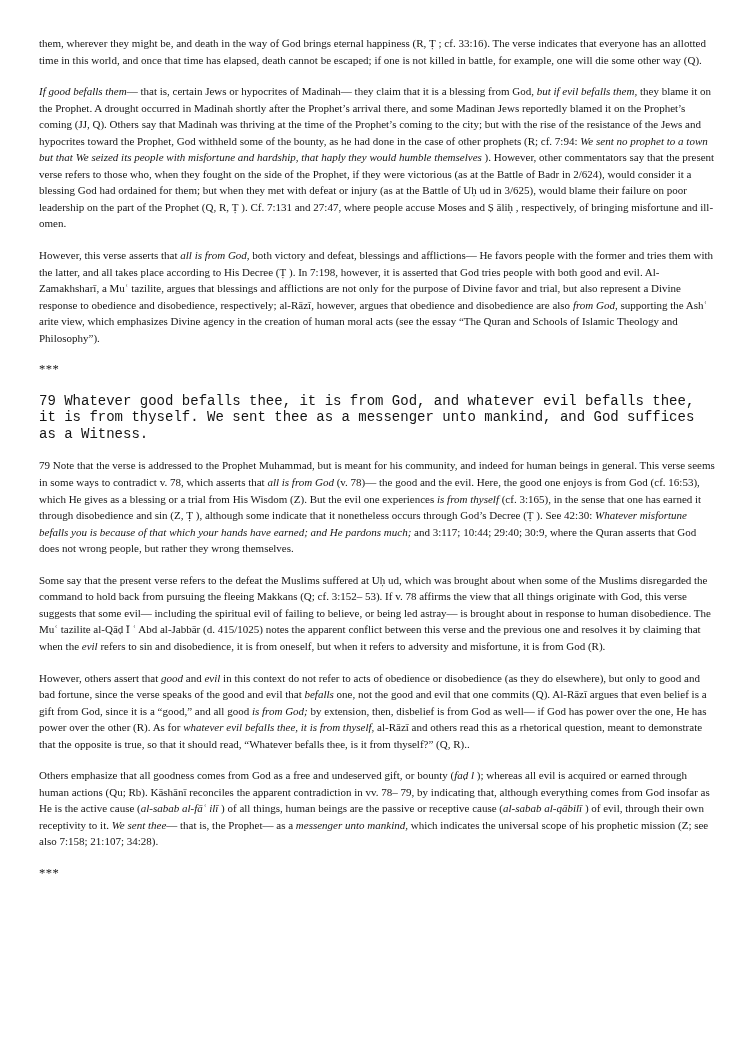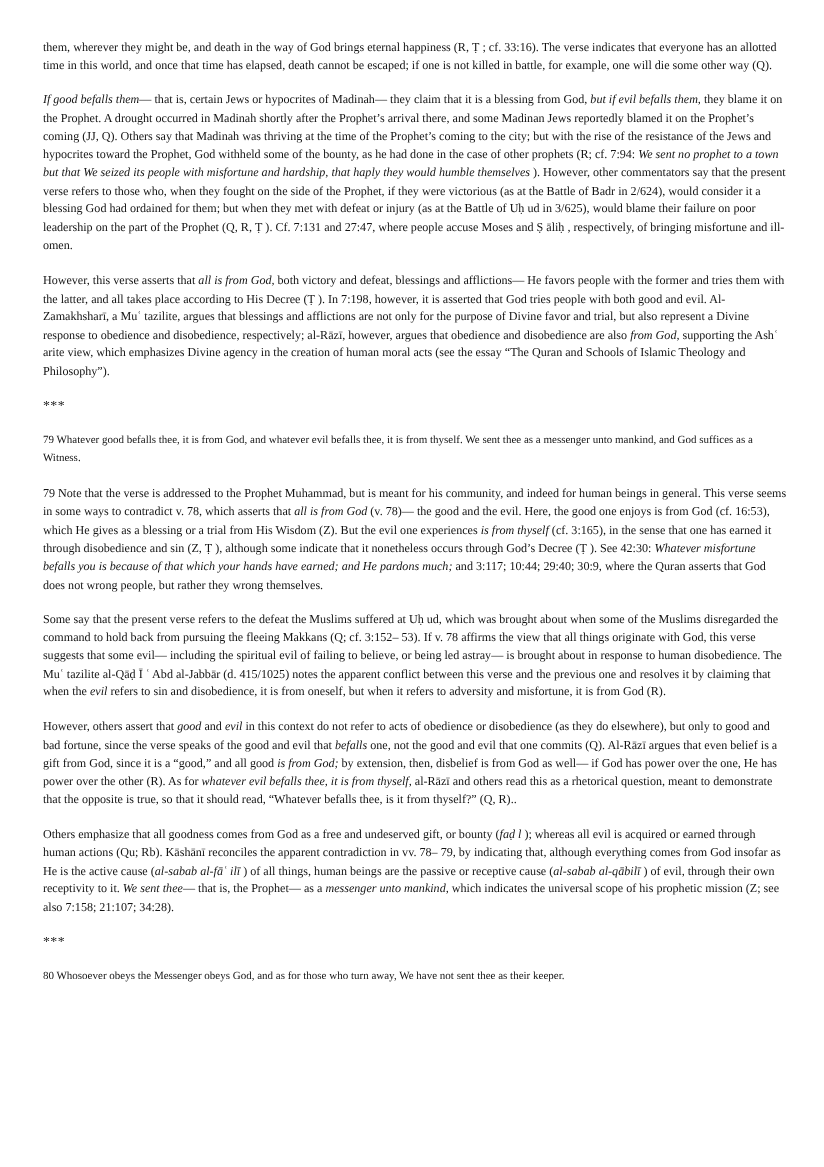--- a/index.html
+++ b/index.html
@@ -29,36 +29,36 @@
     line-height: 16.55px;
   }
   .sep {
     margin: 0 0 15px 0;
     font-size: 12.6px;
     line-height: 16.55px;
     letter-spacing: 0.4px;
   }
   .verse {
     margin: 0 0 15px 0;
-    font-size: 10px;
+    font-size: 14px;
     line-height: 16.55px;
+    font-family: Liberation Mono, monospace;
   }
   i, .it {
   }
 </style>
 </head>
 <body style="background: rgb(255, 255, 255); color: rgb(20, 20, 20);">
 
 <div class="page">
   <div id="content">
       <p class="para"><span>them, wherever they might be, and death in the way of God brings eternal happiness (R, Ṭ ; cf. 33:16). The verse indicates that everyone has an allotted time in this world, and once that time has elapsed, death cannot be escaped; if one is not killed in battle, for example, one will die some other way (Q).</span></p>
       <p class="para"><i>If good befalls them</i><span>— that is, certain Jews or hypocrites of Madinah— they claim that it is a blessing from God, </span><i>but if evil befalls them,</i><span> they blame it on the Prophet. A drought occurred in Madinah shortly after the Prophet’s arrival there, and some Madinan Jews reportedly blamed it on the Prophet’s coming (JJ, Q). Others say that Madinah was thriving at the time of the Prophet’s coming to the city; but with the rise of the resistance of the Jews and hypocrites toward the Prophet, God withheld some of the bounty, as he had done in the case of other prophets (R; cf. 7:94: </span><i>We sent no prophet to a town but that We seized its people with misfortune and hardship, that haply they would humble themselves</i><span> ). However, other commentators say that the present verse refers to those who, when they fought on the side of the Prophet, if they were victorious (as at the Battle of Badr in 2/624), would consider it a blessing God had ordained for them; but when they met with defeat or injury (as at the Battle of Uḥ ud in 3/625), would blame their failure on poor leadership on the part of the Prophet (Q, R, Ṭ ). Cf. 7:131 and 27:47, where people accuse Moses and Ṣ āliḥ , respectively, of bringing misfortune and ill-omen.</span></p>
       <p class="para"><span>However, this verse asserts that </span><i>all is from God,</i><span> both victory and defeat, blessings and afflictions— He favors people with the former and tries them with the latter, and all takes place according to His Decree (Ṭ ). In 7:198, however, it is asserted that God tries people with both good and evil. Al-Zamakhsharī, a Muʿ tazilite, argues that blessings and afflictions are not only for the purpose of Divine favor and trial, but also represent a Divine response to obedience and disobedience, respectively; al-Rāzī, however, argues that obedience and disobedience are also </span><i>from God,</i><span> supporting the Ashʿ arite view, which emphasizes Divine agency in the creation of human moral acts (see the essay “The Quran and Schools of Islamic Theology and Philosophy”).</span></p>
       <p class="sep">***</p>
       <p class="verse"><span>79 Whatever good befalls thee, it is from God, and whatever evil befalls thee, it is from thyself. We sent thee as a messenger unto mankind, and God suffices as a Witness.</span></p>
       <p class="para"><span>79    Note that the verse is addressed to the Prophet Muhammad, but is meant for his community, and indeed for human beings in general. This verse seems in some ways to contradict v. 78, which asserts that </span><i>all is from God</i><span> (v. 78)— the good and the evil. Here, the good one enjoys is from God (cf. 16:53), which He gives as a blessing or a trial from His Wisdom (Z). But the evil one experiences </span><i>is from thyself</i><span> (cf. 3:165), in the sense that one has earned it through disobedience and sin (Z, Ṭ ), although some indicate that it nonetheless occurs through God’s Decree (Ṭ ). See 42:30: </span><i>Whatever misfortune befalls you is because of that which your hands have earned; and He pardons much;</i><span> and 3:117; 10:44; 29:40; 30:9, where the Quran asserts that God does not wrong people, but rather they wrong themselves.</span></p>
       <p class="para"><span>Some say that the present verse refers to the defeat the Muslims suffered at Uḥ ud, which was brought about when some of the Muslims disregarded the command to hold back from pursuing the fleeing Makkans (Q; cf. 3:152– 53). If v. 78 affirms the view that all things originate with God, this verse suggests that some evil— including the spiritual evil of failing to believe, or being led astray— is brought about in response to human disobedience. The Muʿ tazilite al-Qāḍ Ī ʿ Abd al-Jabbār (d. 415/1025) notes the apparent conflict between this verse and the previous one and resolves it by claiming that when the </span><i>evil</i><span> refers to sin and disobedience, it is from oneself, but when it refers to adversity and misfortune, it is from God (R).</span></p>
       <p class="para"><span>However, others assert that </span><i>good</i><span> and </span><i>evil</i><span> in this context do not refer to acts of obedience or disobedience (as they do elsewhere), but only to good and bad fortune, since the verse speaks of the good and evil that </span><i>befalls</i><span> one, not the good and evil that one commits (Q). Al-Rāzī argues that even belief is a gift from God, since it is a “good,” and all good </span><i>is from God;</i><span> by extension, then, disbelief is from God as well— if God has power over the one, He has power over the other (R). As for </span><i>whatever evil befalls thee, it is from thyself,</i><span> al-Rāzī and others read this as a rhetorical question, meant to demonstrate that the opposite is true, so that it should read, “Whatever befalls thee, is it from thyself?” (Q, R)..</span></p>
       <p class="para"><span>Others emphasize that all goodness comes from God as a free and undeserved gift, or bounty (</span><i>faḍ l</i><span> ); whereas all evil is acquired or earned through human actions (Qu; Rb). Kāshānī reconciles the apparent contradiction in vv. 78– 79, by indicating that, although everything comes from God insofar as He is the active cause (</span><i>al-sabab al-fāʿ ilī</i><span> ) of all things, human beings are the passive or receptive cause (</span><i>al-sabab al-qābilī</i><span> ) of evil, through their own receptivity to it. </span><i>We sent thee</i><span>— that is, the Prophet— as a </span><i>messenger unto mankind,</i><span> which indicates the universal scope of his prophetic mission (Z; see also 7:158; 21:107; 34:28).</span></p>
       <p class="sep">***</p>
-      <p class="verse"><span>80 Whosoever obeys the Messenger obeys God, and as for those who turn away, We have not sent thee as their keeper.</span></p>
     </div>
 </div>
 
 </body></html>

